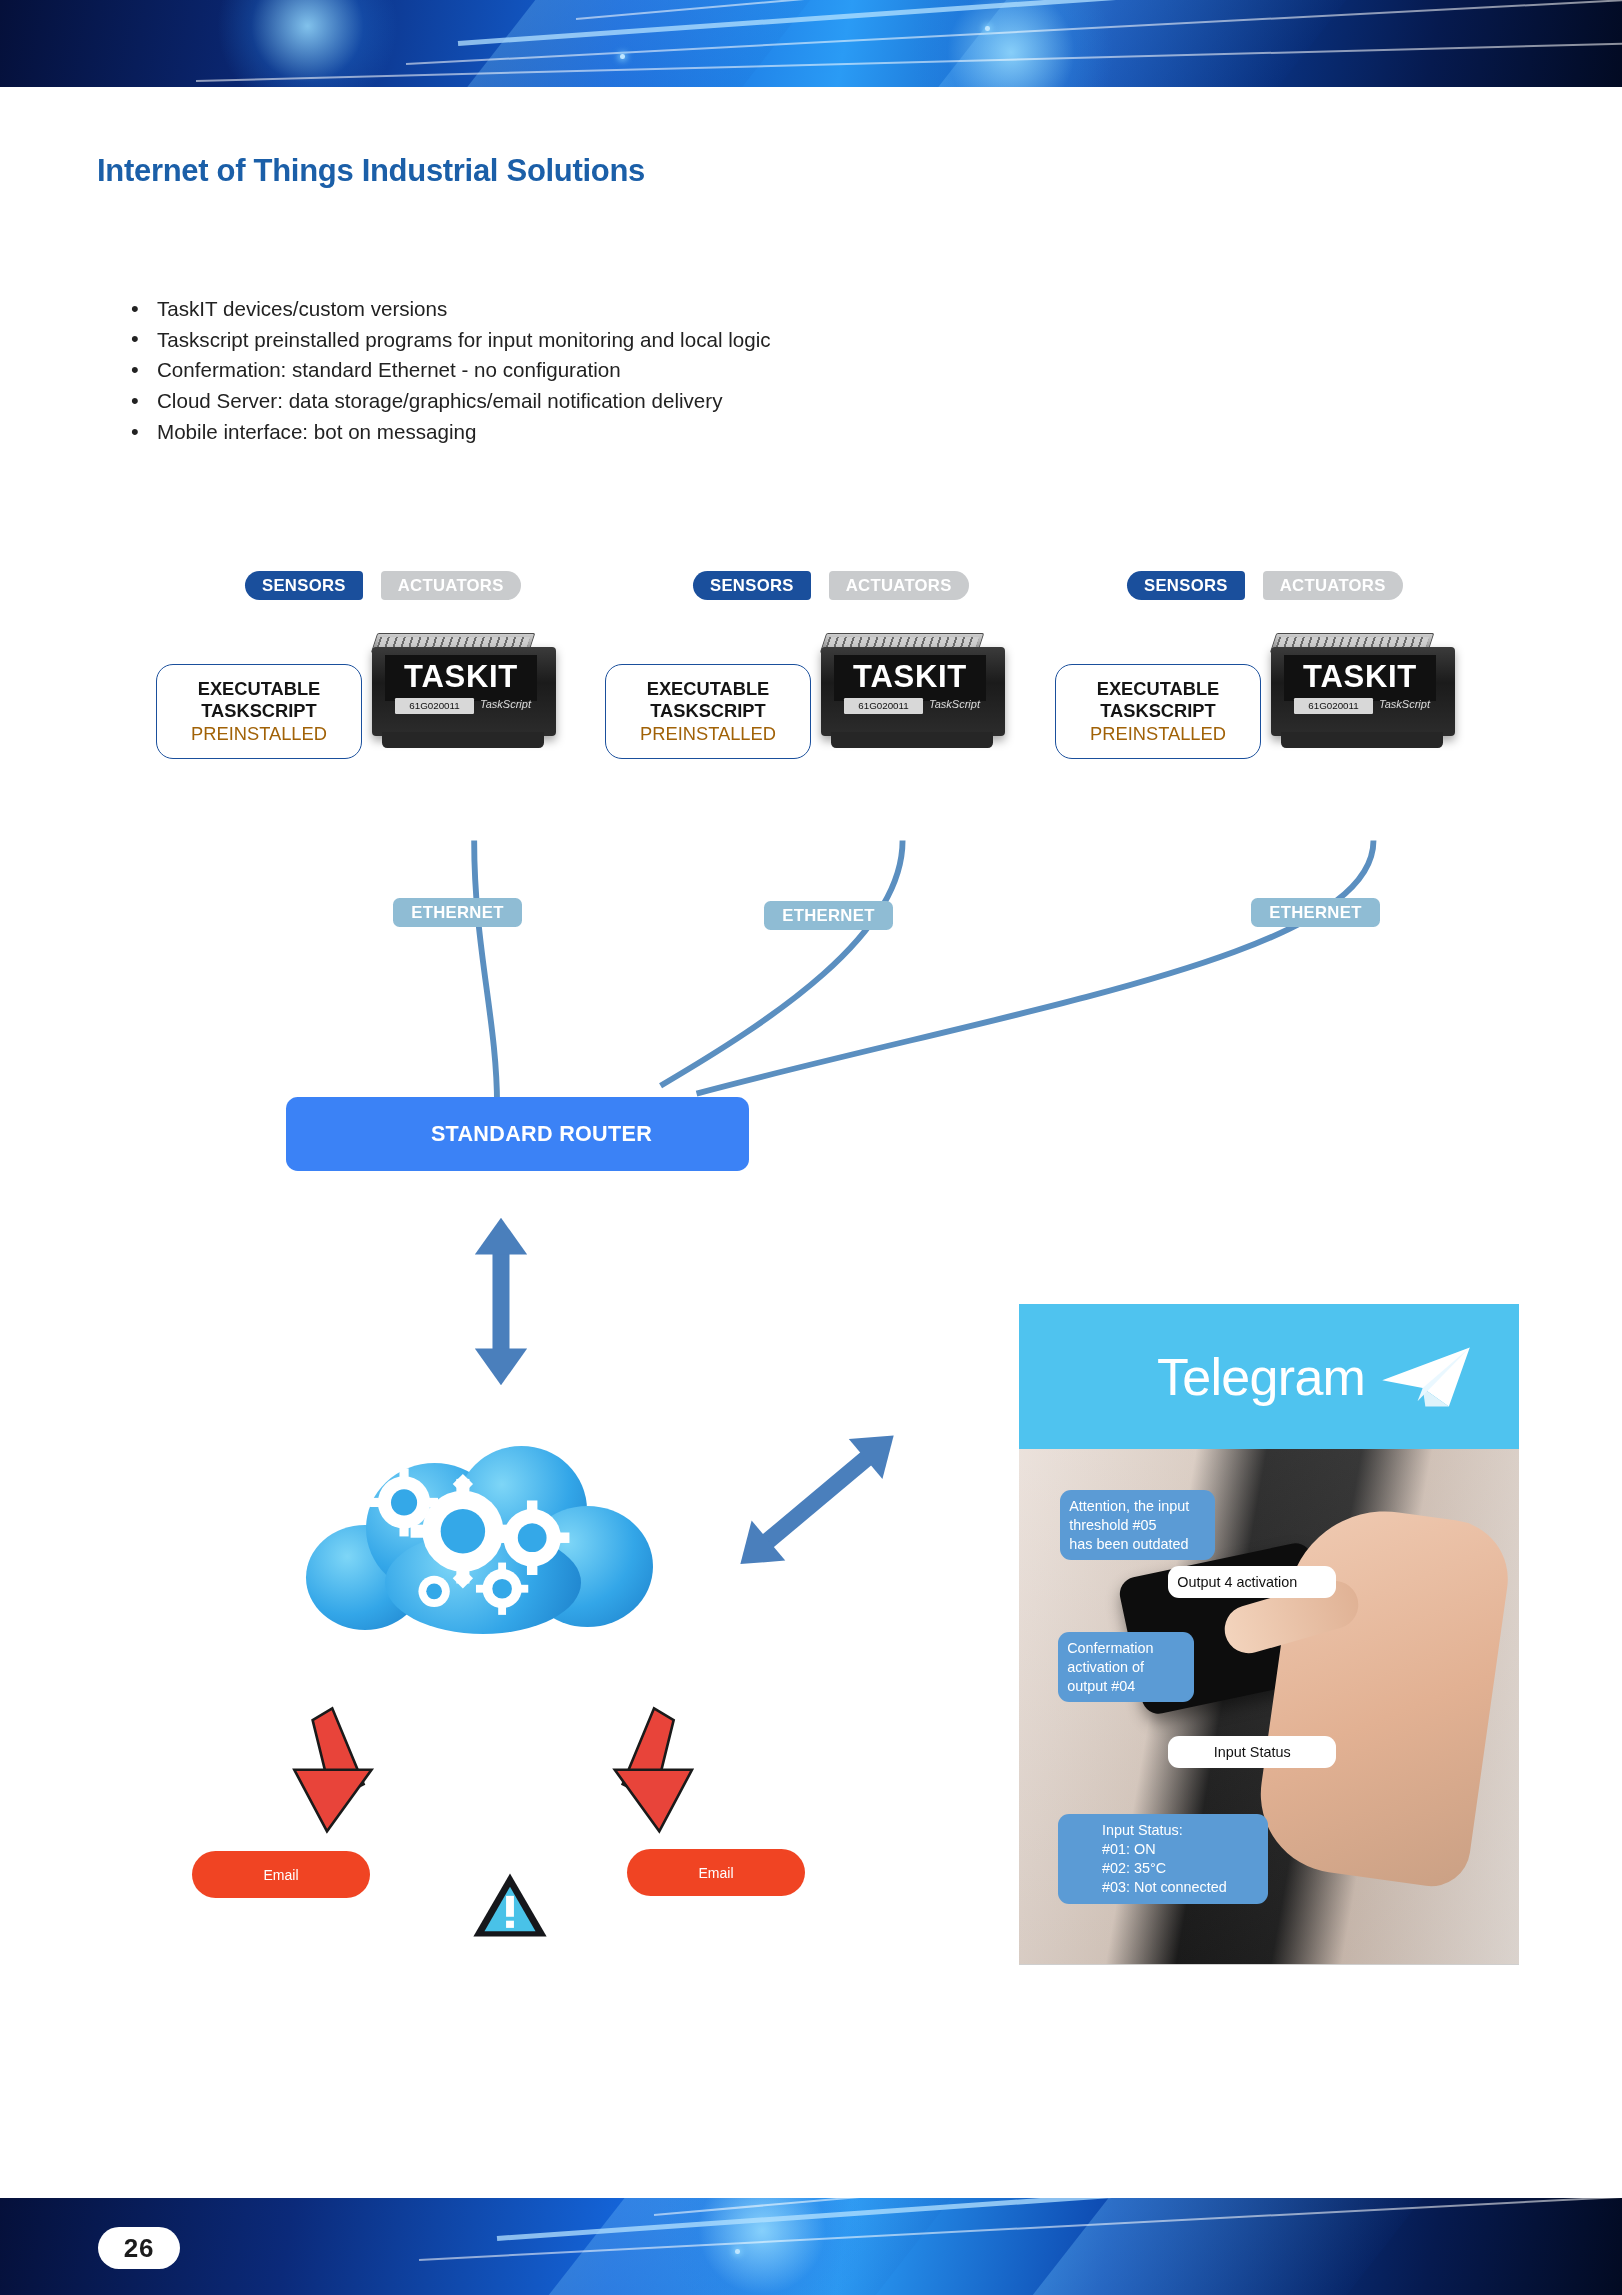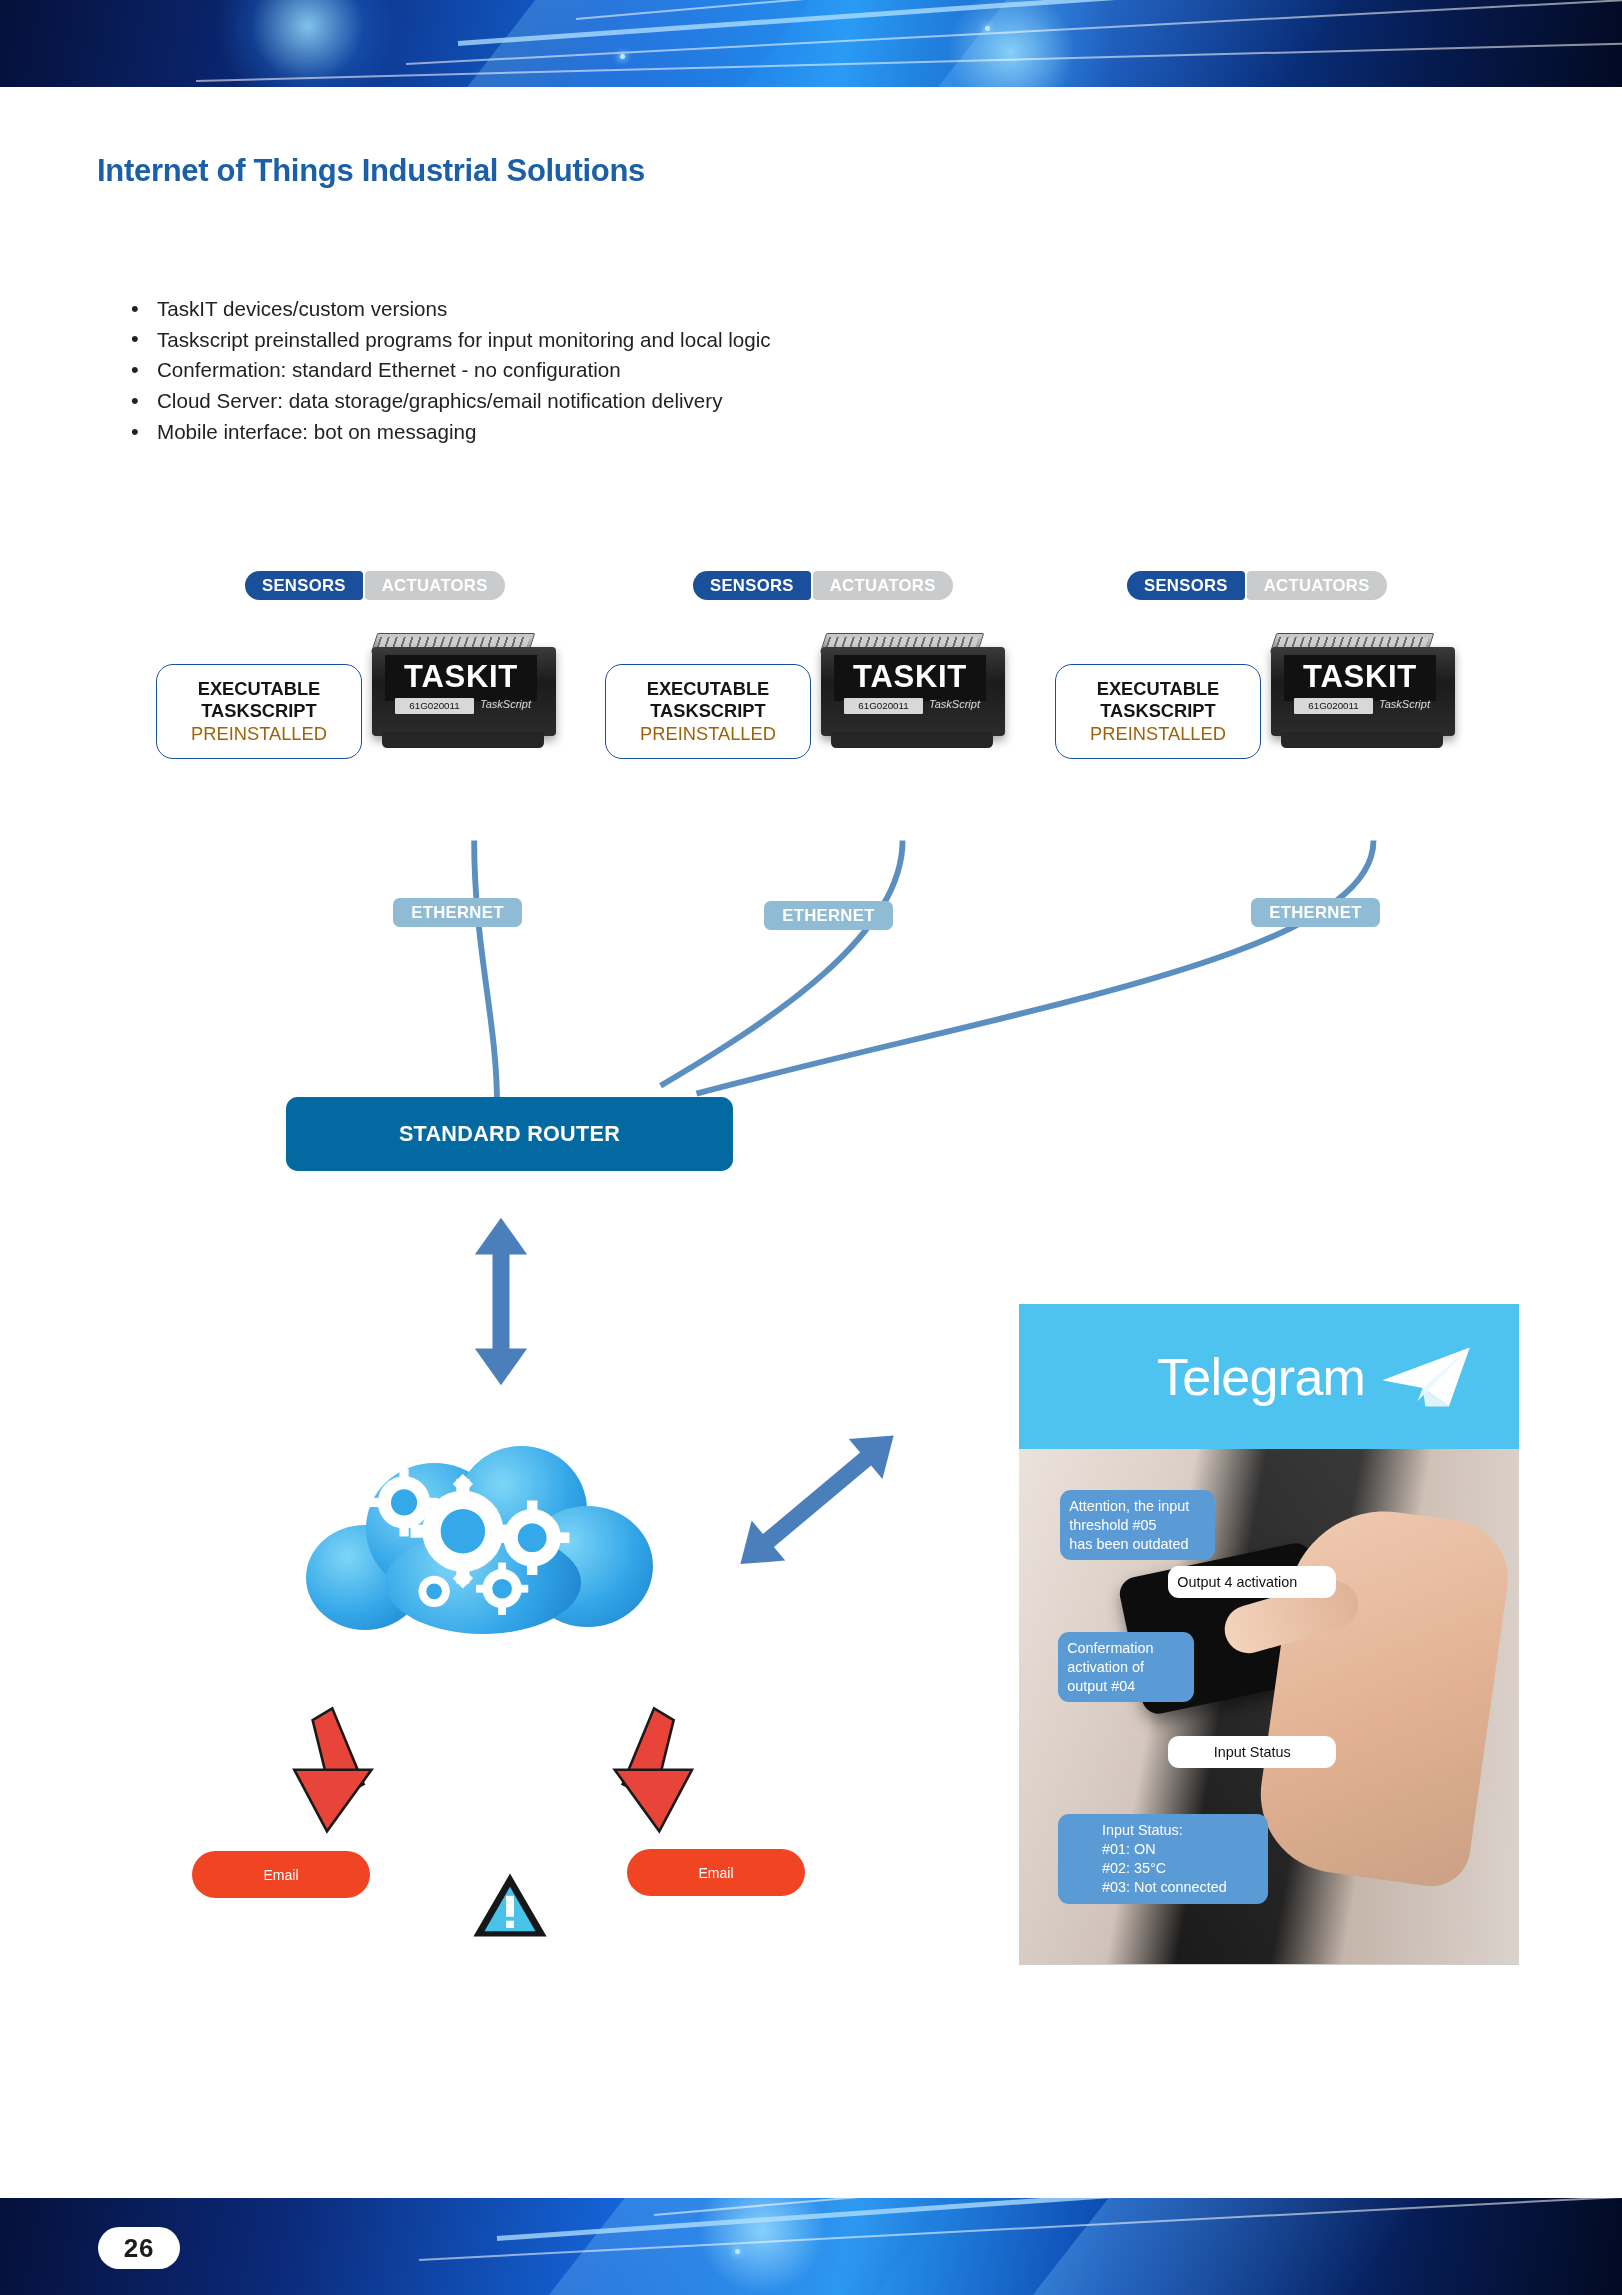--- a/index.html
+++ b/index.html
@@ -123,21 +123,21 @@
   }
   .pill.sensors {
     background: #1a4f9c;
     border-radius: 14.4px 3.9px 3.9px 14.4px;
     padding: 0 17px;
   }
   .pill.actuators {
     background: #c9cbcd;
     border-radius: 3.9px 14.4px 14.4px 3.9px;
     padding: 0 17px;
-    margin-left: 2px;
+    margin-left: 18px;
   }
 
   
   .exec-box {
     position: absolute;
     width: 204px;
     height: 93px;
     border: 1.6px solid #1a4f9c;
     border-radius: 17px;
     background: #ffffff;
@@ -260,32 +260,33 @@
     justify-content: center;
     letter-spacing: 0.3px;
     z-index: 5;
   }
 
   
   .router {
     position: absolute;
     left: 286px;
     top: 1097px;
-    width: 447px;
+    width: 415px;
     height: 74px;
     border-radius: 11.8px;
-    background: #0369a1;
+    background: #3b82f6;
     color: #ffffff;
     font-size: 21.6px;
     font-weight: bold;
     display: flex;
     align-items: center;
     justify-content: center;
     letter-spacing: 0.3px;
     z-index: 5;
+    padding-left: 48px;
   }
 
   
   .cloud {
     position: absolute;
     left: 306px;
     top: 1446px;
     width: 353px;
     height: 190px;
   }

